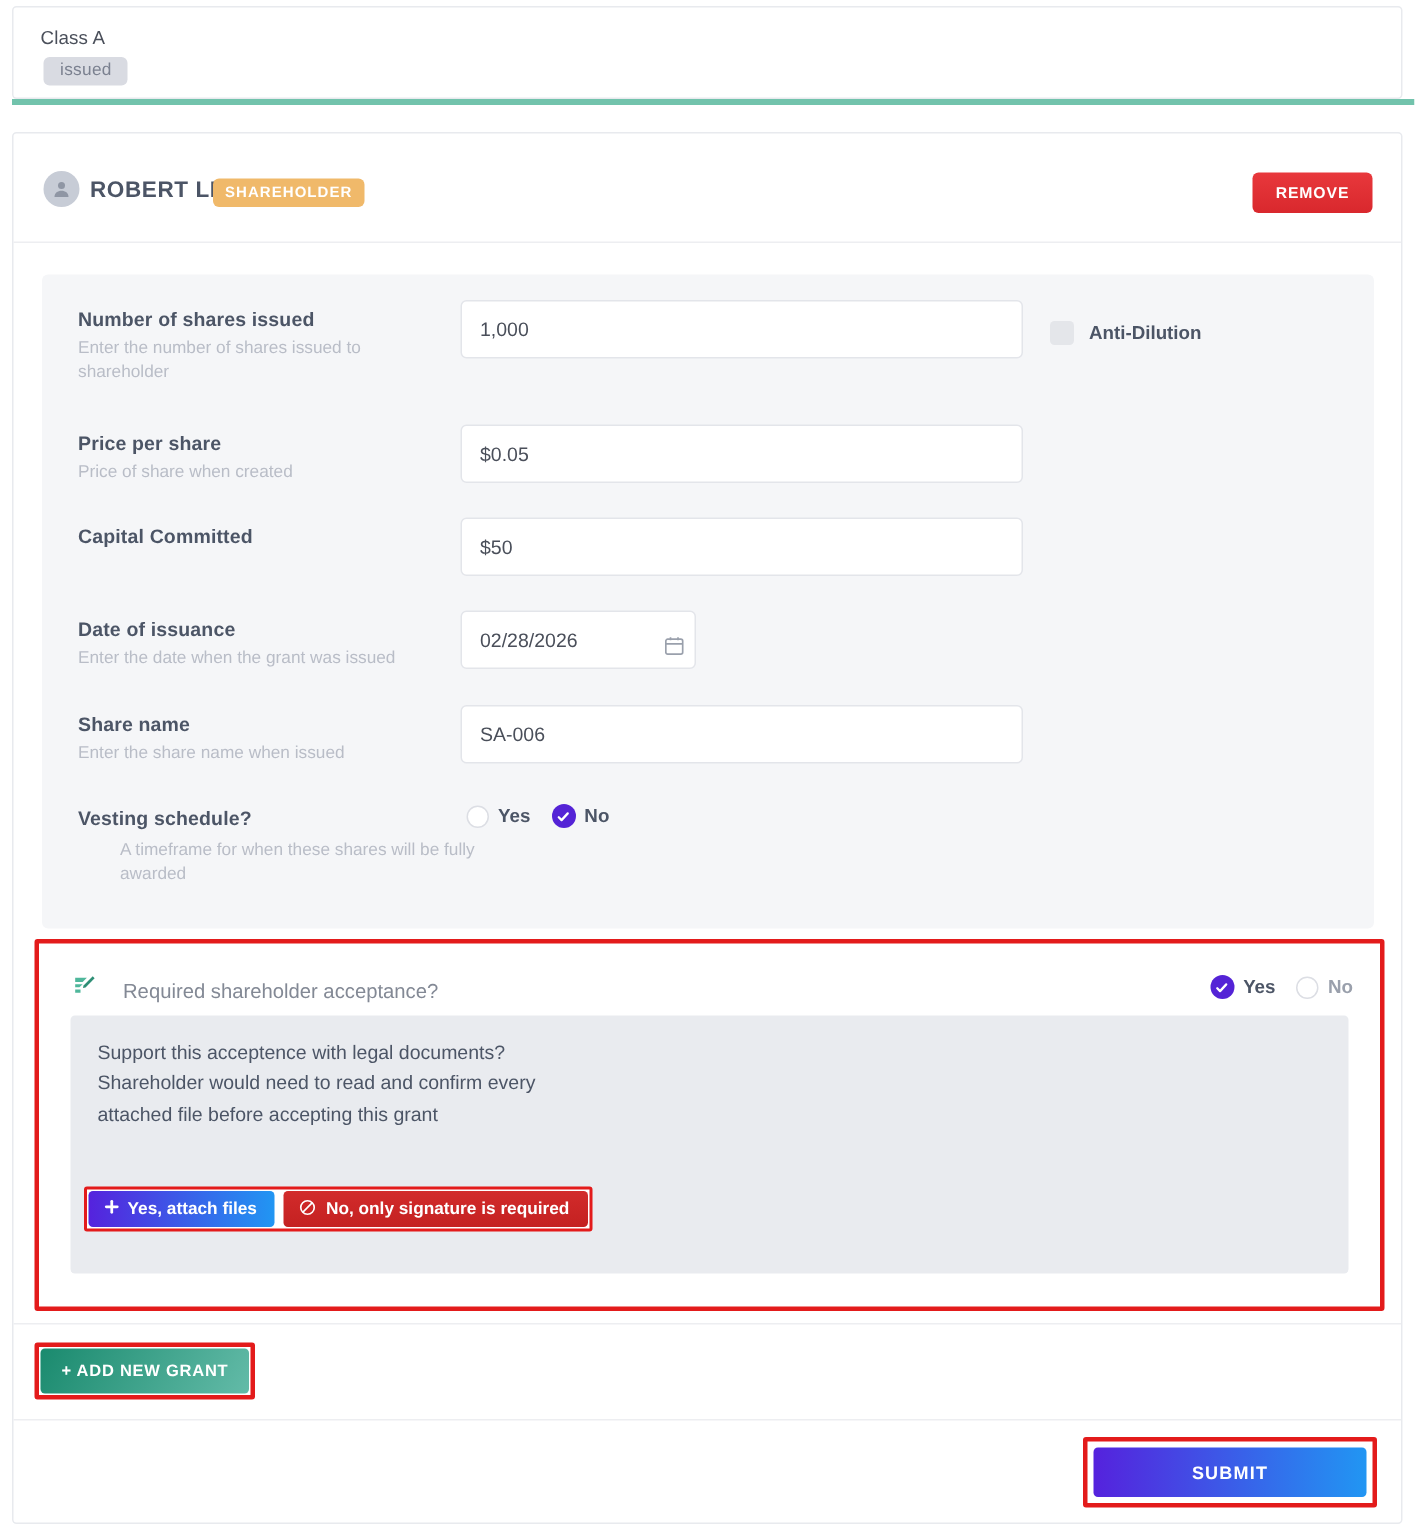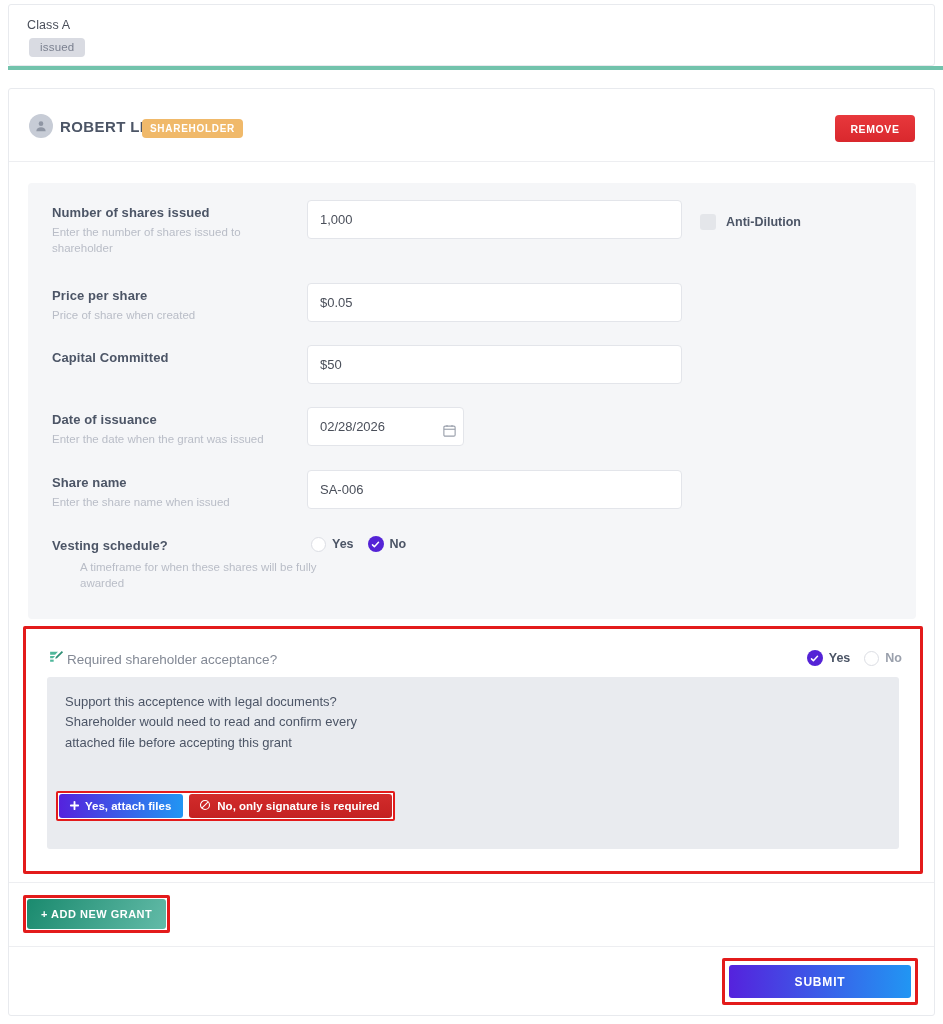--- a/index.html
+++ b/index.html
@@ -110,21 +110,21 @@
     width: 16px; height: 16px; border-radius: 50%; background: #5423d6;
     display: flex; align-items: center; justify-content: center;
   }
   .radio-txt { font-size: 12.5px; color: #4c5566; font-weight: bold; }
 
   
   .accept-hl {
     position: absolute; left: 14px; top: 537px; width: 900px; height: 248px;
     border: 3px solid #e31b1b; border-radius: 2px; background: #fff;
   }
-  .accept-head { position: absolute; left: 22px; top: 20px; display: flex; align-items: center; gap: 2px; }
+  .accept-head { position: absolute; left: 22px; top: 20px; display: flex; align-items: center; gap: 17px; }
   .accept-head-txt { font-size: 13.5px; color: #838995; }
   .accept-radios { position: absolute; right: 18px; top: 21px; }
 
   .accept-inner {
     position: absolute; left: 21px; top: 48px; width: 852px; height: 172px;
     background: #e9ebef; border-radius: 3px;
   }
   .accept-text {
     position: absolute; left: 18px; top: 15px; width: 300px;
     font-size: 13px; color: #4c5566; line-height: 20.3px;

